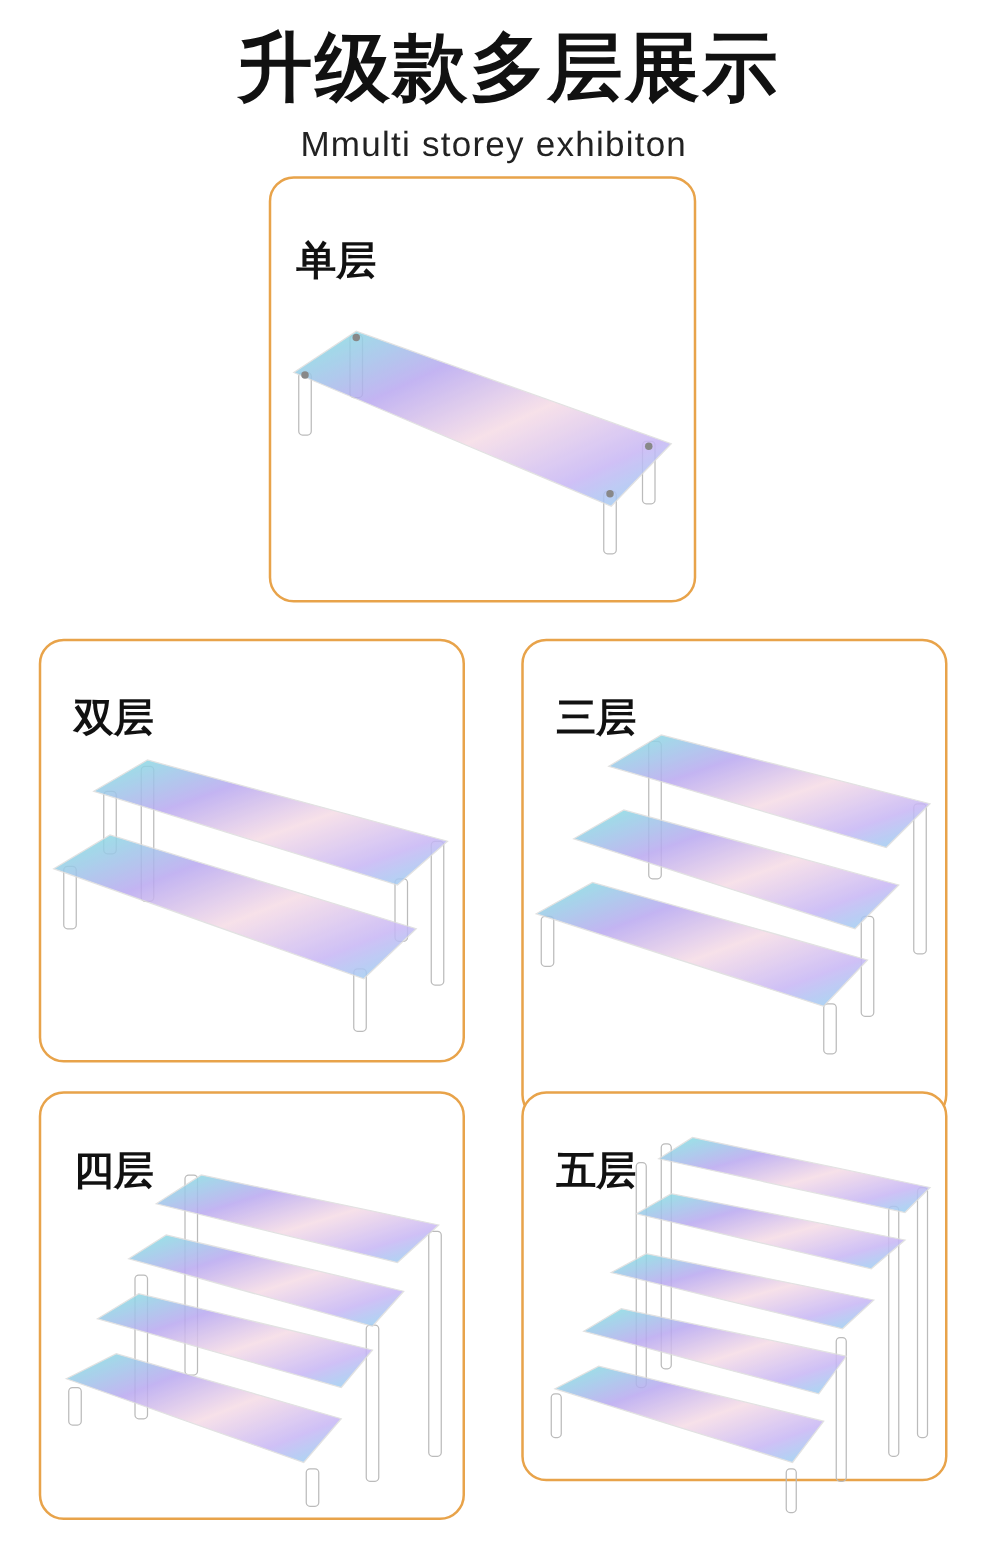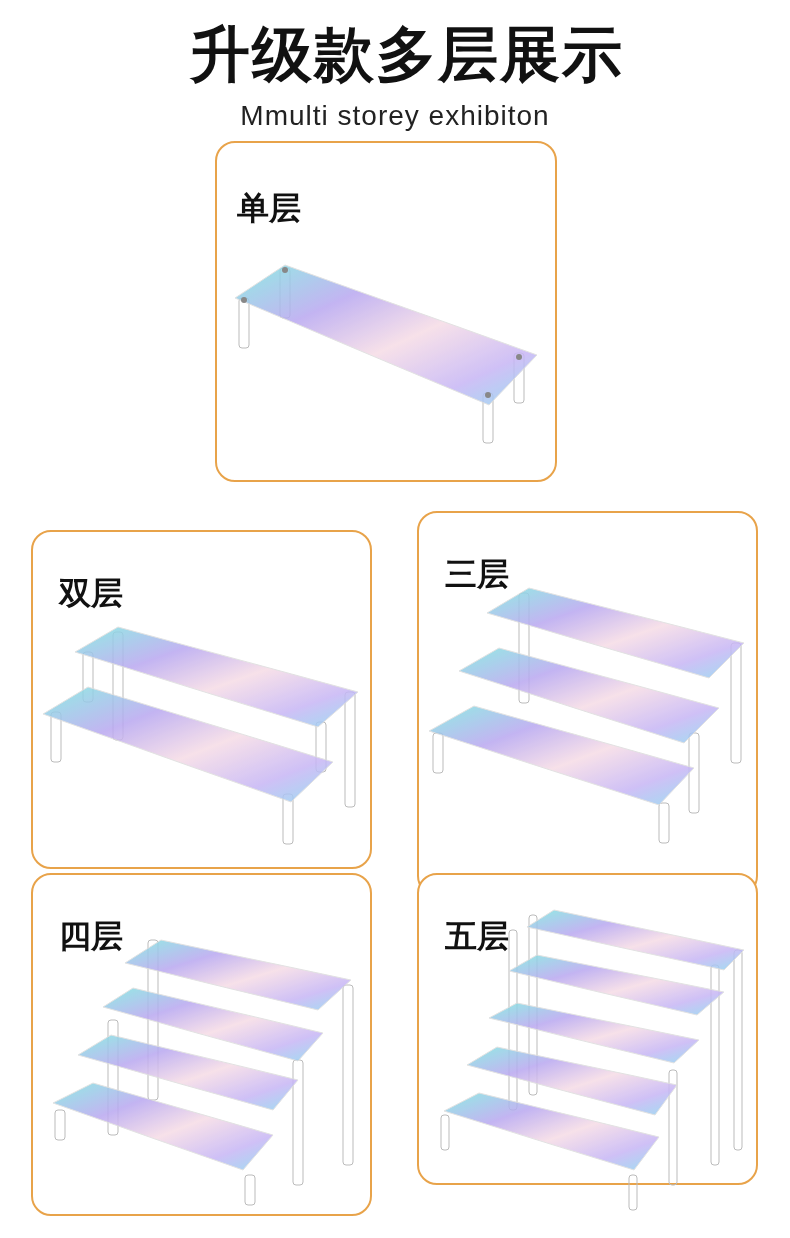--- a/index.html
+++ b/index.html
@@ -40,21 +40,21 @@
     <polygon points="18,155 68,122 320,212 272,262" fill="url(#shelfGrad)" opacity="0.85" stroke="#ddd"></polygon>
     <g fill="#888">
         <circle cx="68" cy="127" r="3"></circle>
         <circle cx="27" cy="157" r="3"></circle>
         <circle cx="302" cy="214" r="3"></circle>
         <circle cx="271" cy="252" r="3"></circle>
       </g>
   </svg>
 </div>
 
-<div class="card" style="left:31px;top:530px;width:341px;height:339px;">
+<div class="card" style="left:31px;top:511px;width:341px;height:339px;">
   <div class="card-label">双层</div>
   <svg width="341" height="339">
     <g stroke="#bbb" stroke-width="1" fill="none">
       <rect x="80" y="100" width="10" height="108" rx="3"></rect>
       <rect x="312" y="160" width="10" height="115" rx="3"></rect>
       <rect x="50" y="120" width="10" height="50" rx="3"></rect>
       <rect x="18" y="180" width="10" height="50" rx="3"></rect>
       <rect x="283" y="190" width="10" height="50" rx="3"></rect>
       <rect x="250" y="262" width="10" height="50" rx="3"></rect>
     </g>

